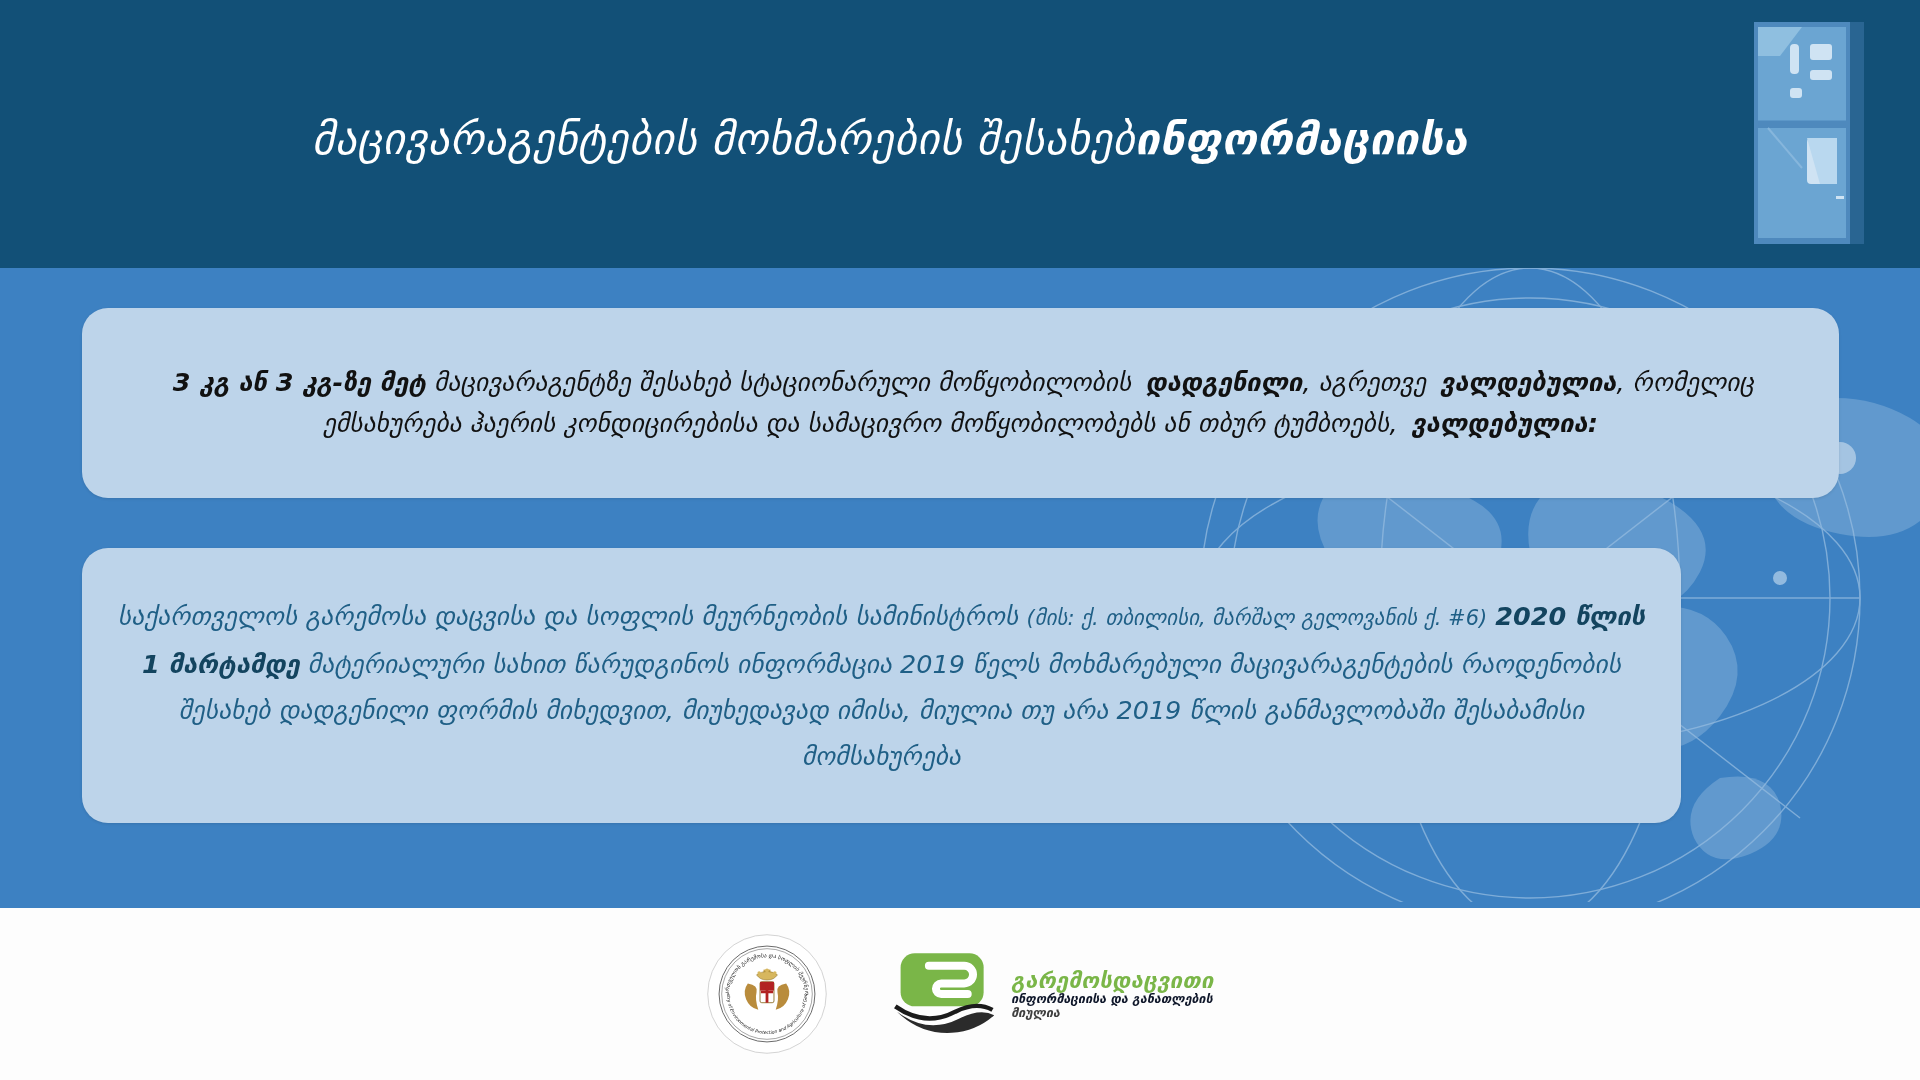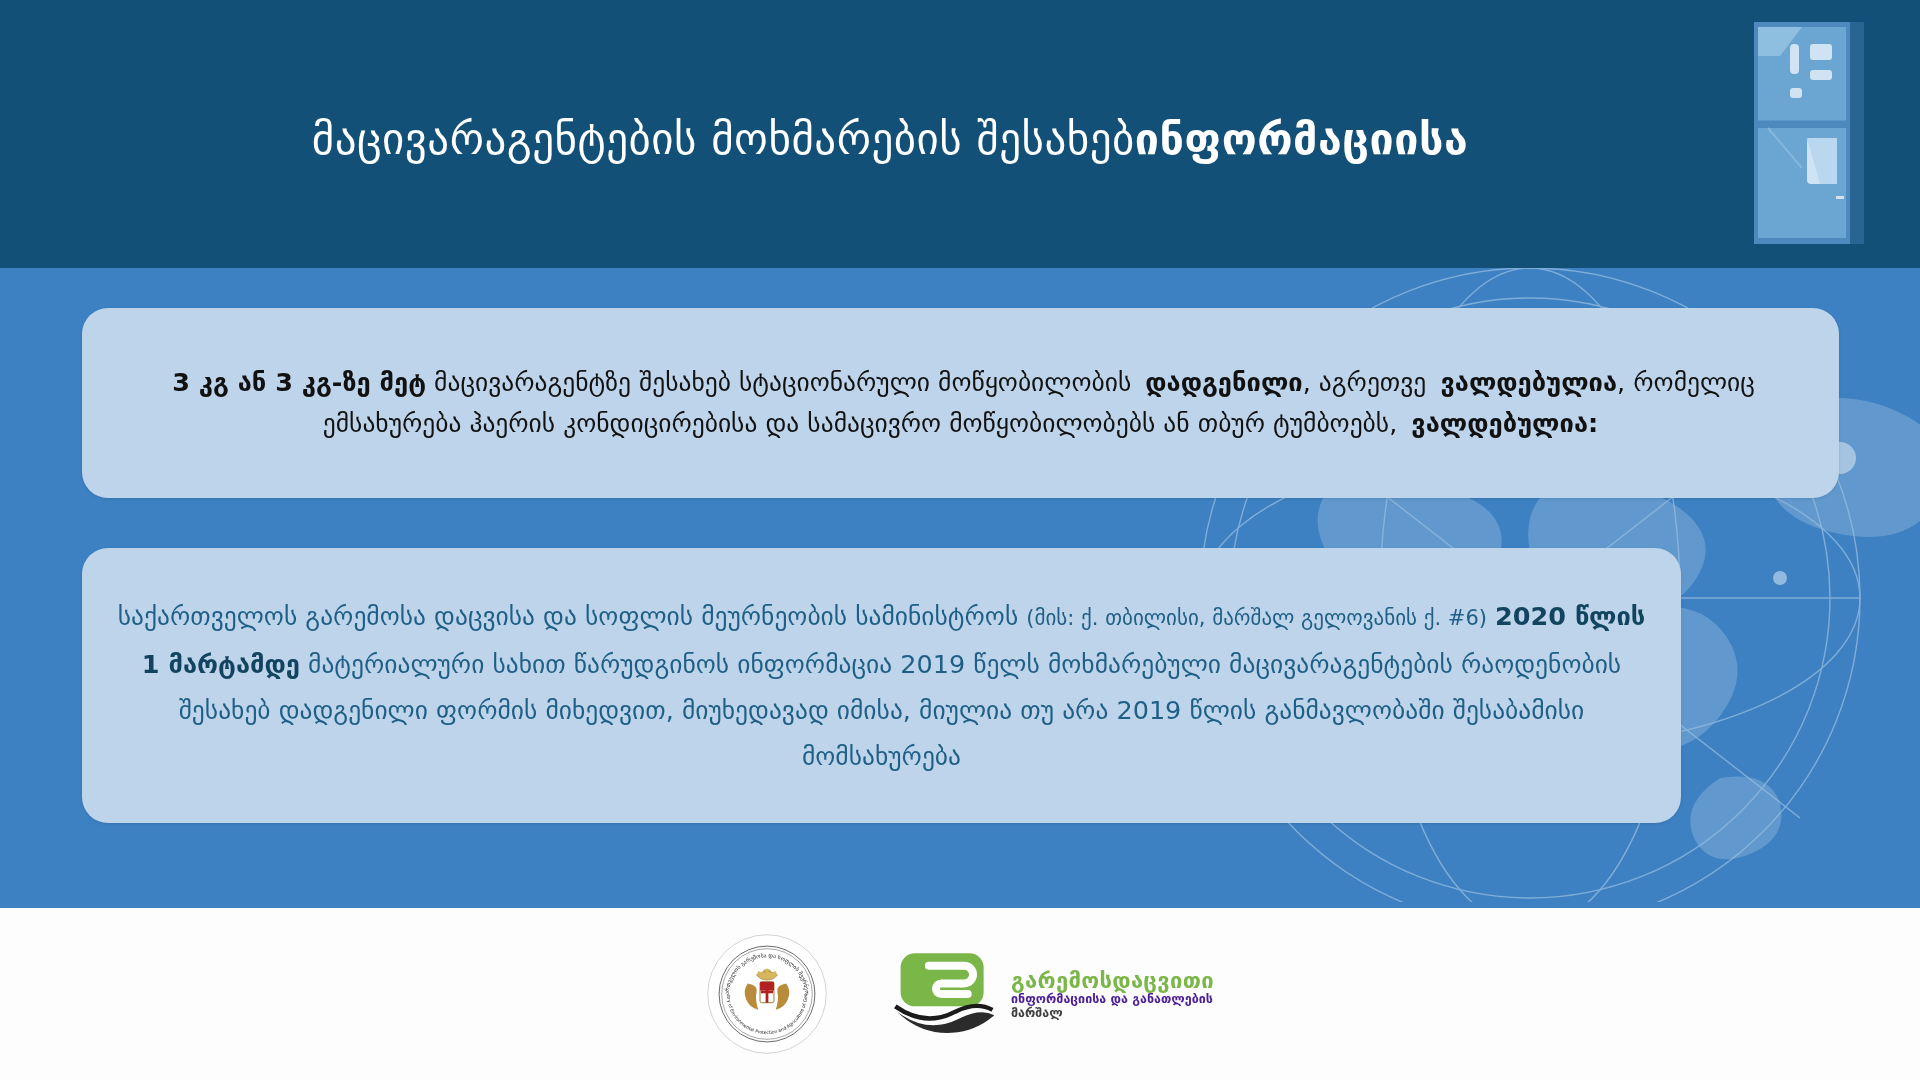--- a/index.html
+++ b/index.html
@@ -6,20 +6,21 @@
   html,body { width:1920px; height:1080px; overflow:hidden; }
   body {
     font-family:"DejaVu Sans","Liberation Sans",sans-serif;
     background:#ffffff;
   }
   .slide {
     position:relative;
     width:1920px; height:1080px;
     background:#ffffff;
     overflow:hidden;
+    font-style:italic;
   }
 
   
   .header {
     position:absolute; left:0; top:0;
     width:1920px; height:268px;
     background:#125077;
     overflow:hidden;
   }
   .header-title {
@@ -107,21 +108,21 @@
     display:flex; align-items:center; justify-content:center;
     gap:62px;
   }
   .seal { width:122px; height:122px; }
   .eiec-logo { display:flex; align-items:center; gap:15px; }
   .eiec-mark { width:106px; height:92px; }
   .eiec-text { line-height:1.08; }
   .eiec-l1 {
     color:#7ab648; font-weight:700; font-size:22px; letter-spacing:.3px;
   }
-  .eiec-l2 { color:#4c1d95; font-weight:700; font-size:12.5px; }
+  .eiec-l2 { color:#0f172a; font-weight:700; font-size:12.5px; }
   .eiec-l3 { color:#3f3f3f; font-weight:700; font-size:12.5px; }
 </style>
 </head>
 <body>
 
 <div class="slide">
 
   <div class="header">
     <div class="header-title">
       <span class="t-norm">მაცივარაგენტების მოხმარების შესახებ </span>
@@ -215,18 +216,18 @@
     <div class="eiec-logo">
       <svg class="eiec-mark" viewBox="0 0 120 100">
         <rect x="12" y="4" width="94" height="60" rx="16" fill="#7ab648"></rect>
         <path d="M44 18 h40 a10 10 0 0 1 0 20 h-26 a6 6 0 0 0 0 12 h30" fill="none" stroke="#ffffff" stroke-width="9" stroke-linecap="round"></path>
         <path d="M6 64 q34 24 68 6 q24 -12 42 -2" fill="none" stroke="#1b1b1b" stroke-width="5"></path>
         <path d="M8 70 q34 26 70 8 q24 -12 40 -4 q-20 18 -48 20 q-36 2 -62 -24z" fill="#2b2b2b"></path>
       </svg>
       <div class="eiec-text">
         <div class="eiec-l1">გარემოსდაცვითი</div>
         <div class="eiec-l2">ინფორმაციისა და განათლების</div>
-        <div class="eiec-l3">მარშალ</div>
+        <div class="eiec-l3">მიულია</div>
       </div>
     </div>
   </div>
 
 </div>
 
 </body></html>

